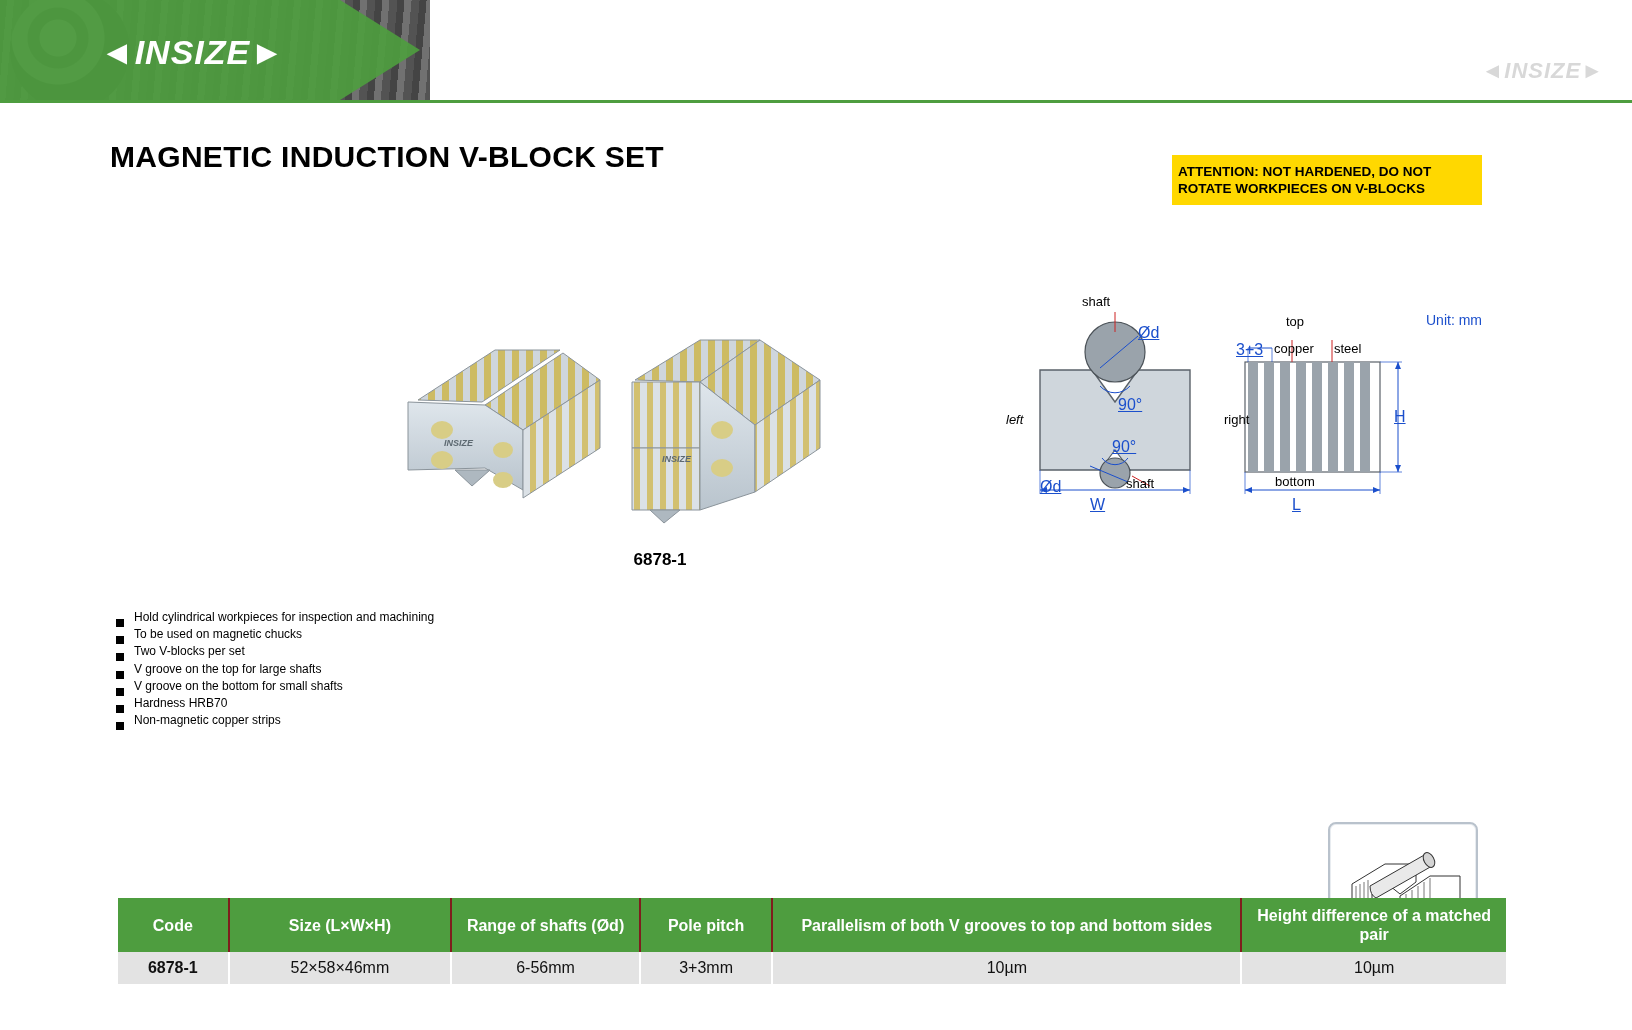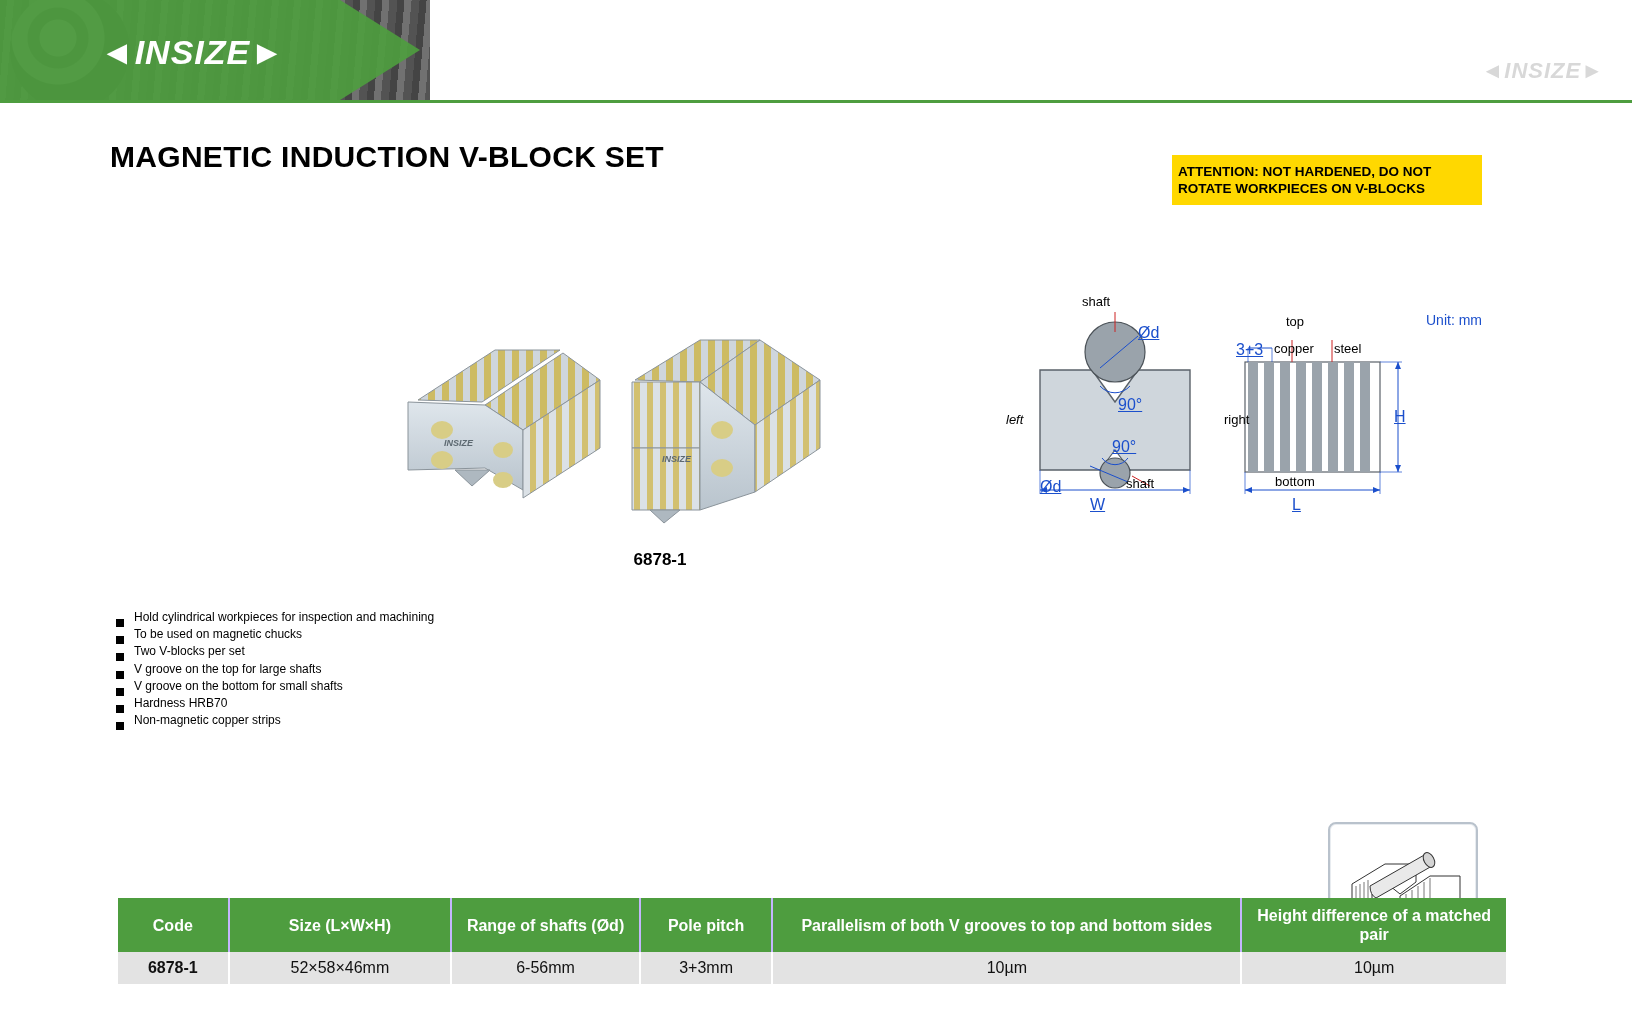--- a/index.html
+++ b/index.html
@@ -103,21 +103,21 @@
   }
 
   
   .spec-table {
     position:absolute; left:118px; top:898px; width:1388px;
     border-collapse:collapse;
   }
   .spec-table th {
     background:#4e9d3f; color:#fff; font-size:16px; font-weight:bold;
     padding:8px 6px; text-align:center; line-height:1.2;
-    border-right:2px solid #c4b5fd;
+    border-right:2px solid #7f1d1d;
   }
   .spec-table th:last-child { border-right:none; }
   .spec-table td {
     background:#e3e3e3; font-size:16px; padding:7px 6px; text-align:center;
     border-right:2px solid #ffffff; color:#111;
   }
   .spec-table td:last-child { border-right:none; }
   .spec-table td.code-cell { font-weight:bold; }
 </style>
 </head>

